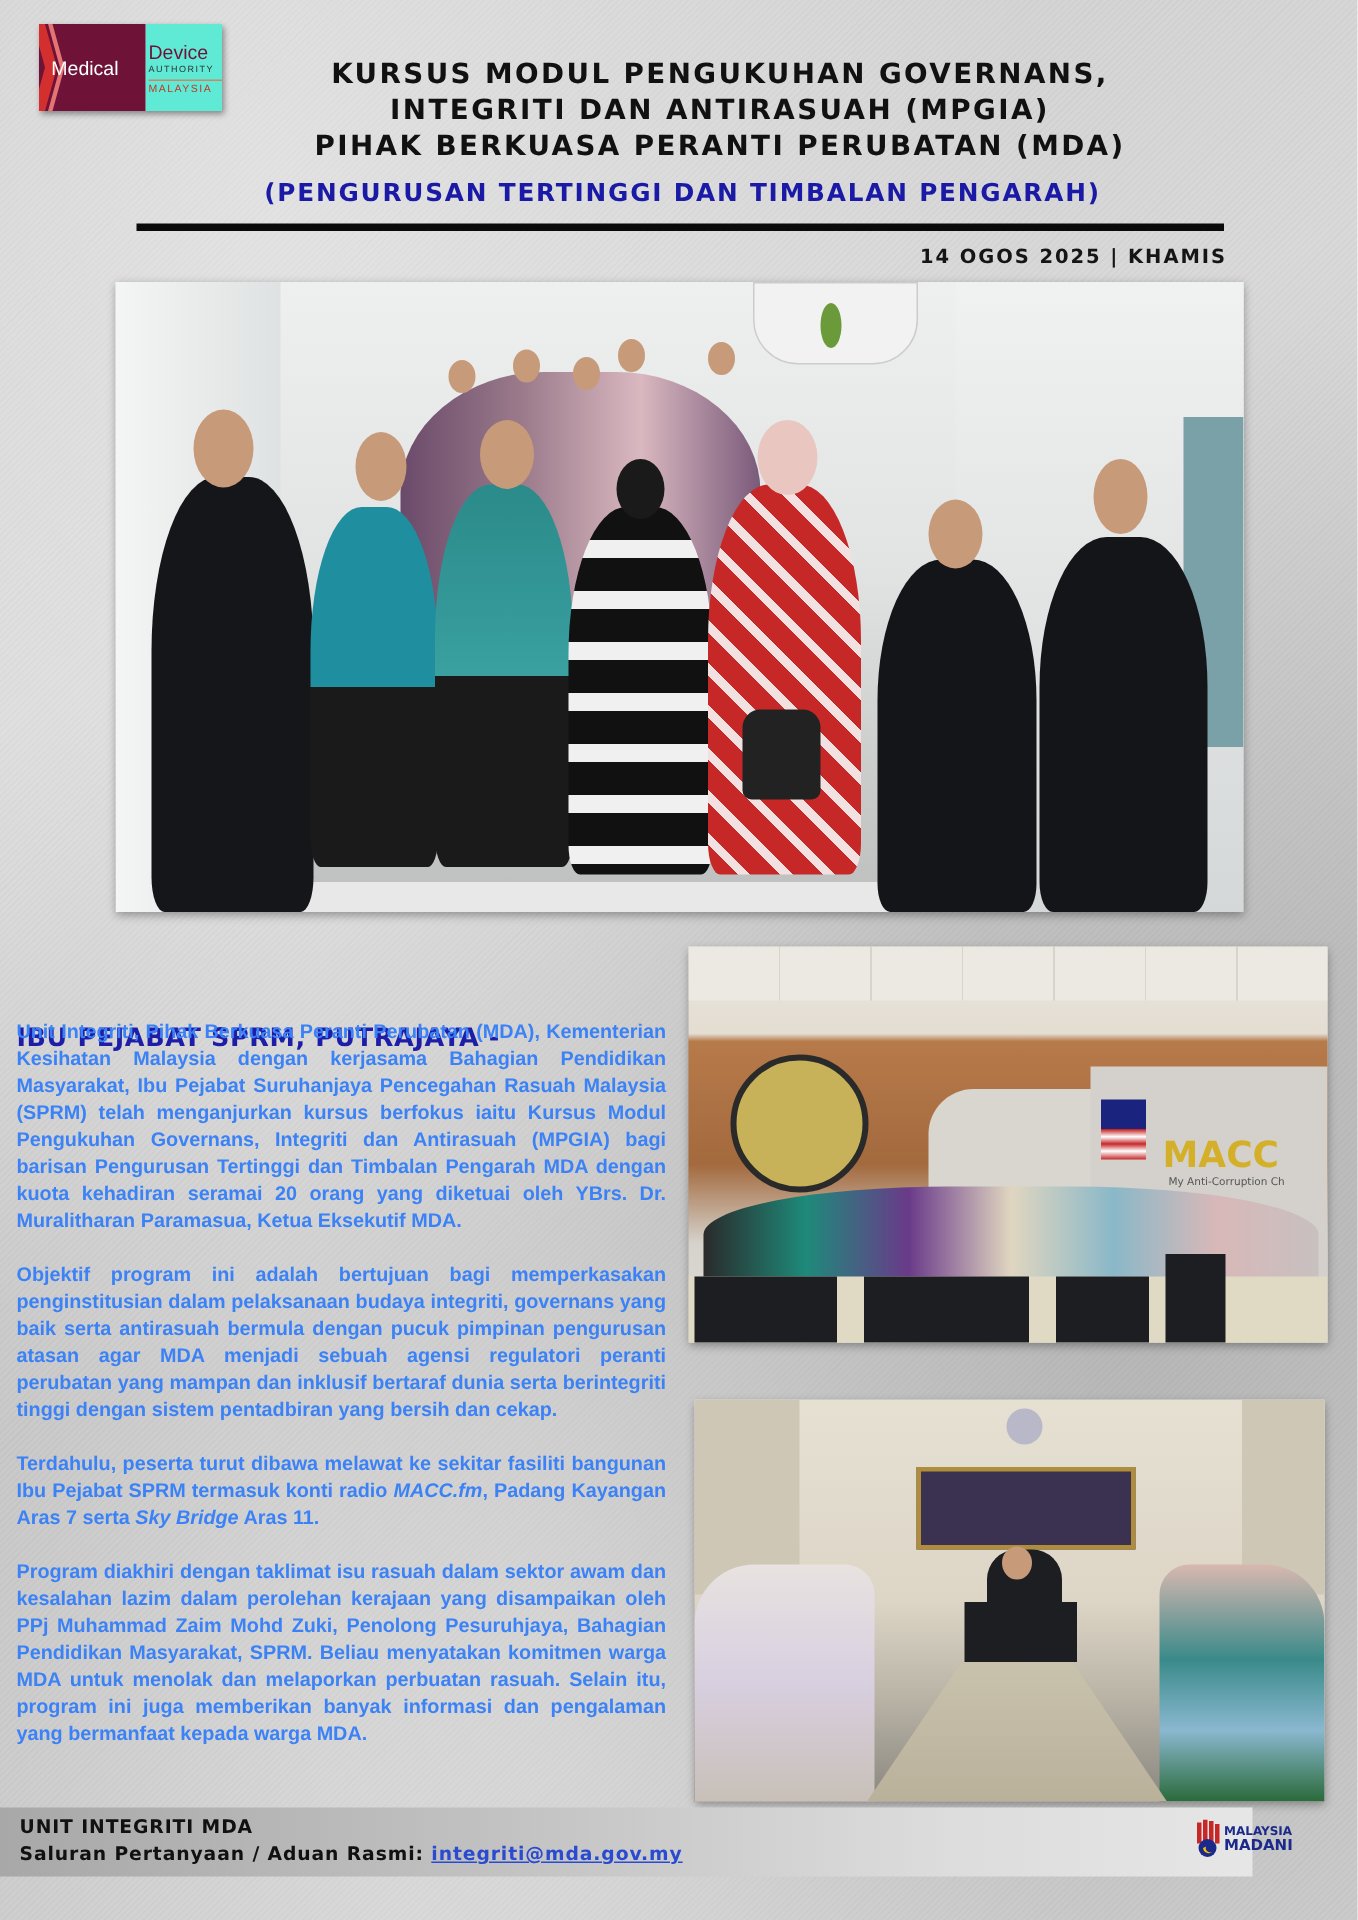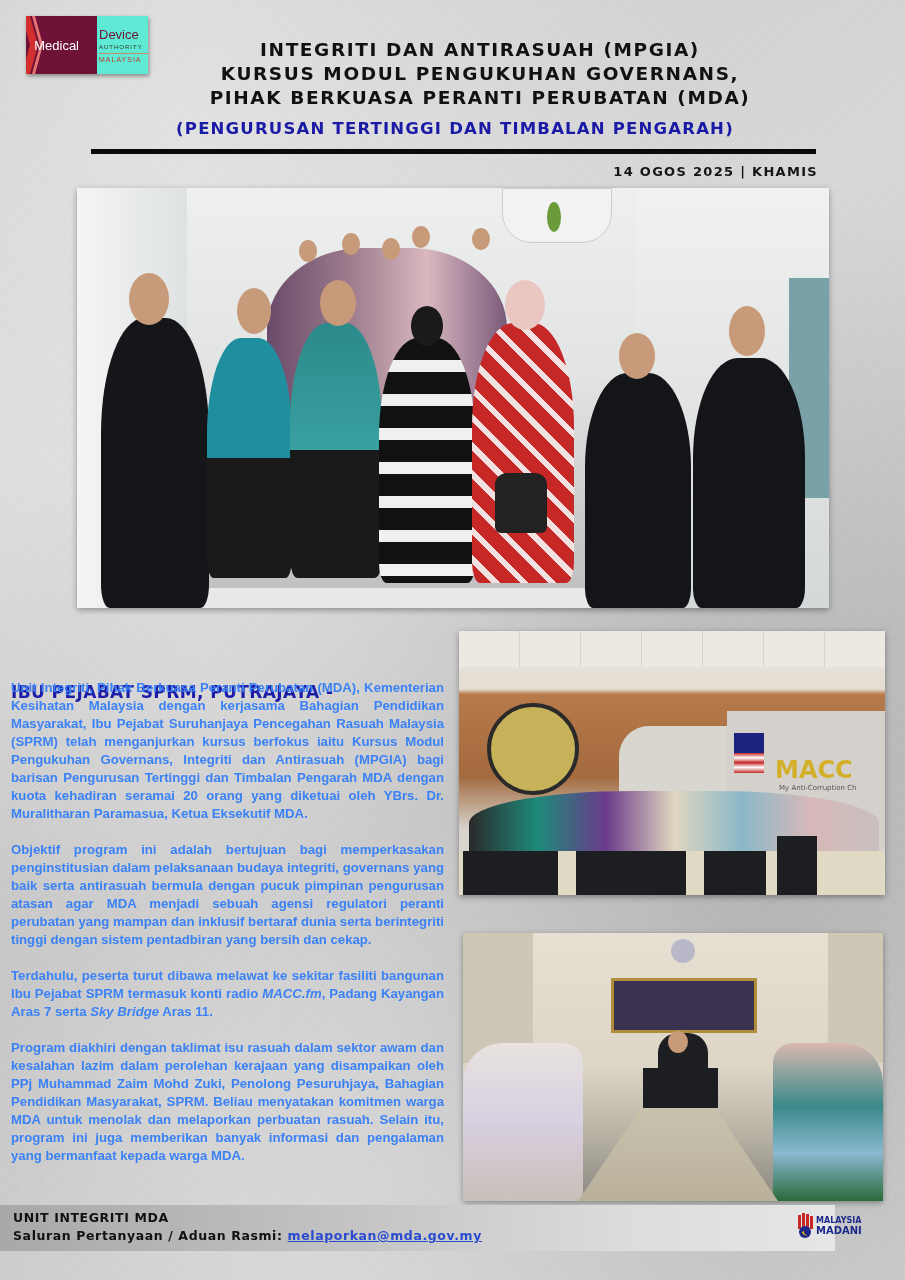--- a/index.html
+++ b/index.html
@@ -134,22 +134,22 @@
     <span>Medical</span>
   </div>
   <div class="right">
     <span class="dev">Device</span>
     <span class="auth">AUTHORITY</span>
     <span class="mal">MALAYSIA</span>
   </div>
 </div>
 
 <div class="title-block">
+  <div class="title-line">KURSUS MODUL PENGUKUHAN GOVERNANS,</div>
   <div class="title-line">INTEGRITI DAN ANTIRASUAH (MPGIA)</div>
-  <div class="title-line">KURSUS MODUL PENGUKUHAN GOVERNANS,</div>
   <div class="title-line">PIHAK BERKUASA PERANTI PERUBATAN (MDA)</div>
 </div>
 
 <div class="subtitle">(PENGURUSAN TERTINGGI DAN TIMBALAN PENGARAH)</div>
 <div class="divider"></div>
 <div class="date-line">14 OGOS 2025 | KHAMIS</div>
 
 <div class="photo photo-main">
 
   <div style="position:absolute;left:0;top:0;width:110px;height:420px;background:linear-gradient(90deg,#f4f5f5,#dfe2e2);"></div>
@@ -215,21 +215,21 @@
   <div class="fig" style="left:195px;top:100px;width:50px;height:50px;background:#1d1e22;"></div>
   <div class="head" style="left:205px;top:98px;width:20px;height:22px;"></div>
   <div style="position:absolute;left:0;top:110px;width:120px;height:158px;background:linear-gradient(180deg,#e8e2e0 0%,#d8cfe0 50%,#c8c0b8 100%);border-radius:40px 20px 0 0;"></div>
   <div style="position:absolute;left:310px;top:110px;width:110px;height:158px;background:linear-gradient(180deg,#d8b8b0 0%,#3a8a8a 40%,#8ab8d0 70%,#2a6a3a 100%);border-radius:20px 40px 0 0;"></div>
   <div style="position:absolute;left:115px;top:150px;width:200px;height:118px;background:linear-gradient(180deg,#cdc6b2,#b9b19a);clip-path:polygon(40% 0,60% 0,100% 100%,0 100%);"></div>
   <div style="position:absolute;left:180px;top:135px;width:75px;height:40px;background:#1d1e22;"></div>
 </div>
 
 <div class="footer">
   <div class="unit">UNIT INTEGRITI MDA</div>
-  <div class="contact"><span>Saluran Pertanyaan / Aduan Rasmi: </span><a href="#">melaporkan@mda.gov.my</a></div>
+  <div class="contact"><span>Saluran Pertanyaan / Aduan Rasmi: </span><a href="#">integriti@mda.gov.my</a></div>
   <div class="madani">
     <svg class="mark" viewBox="0 0 18 26">
       <rect x="2" y="2" width="3" height="14" fill="#c62828"></rect>
       <rect x="6" y="0" width="3" height="16" fill="#c62828"></rect>
       <rect x="10" y="1" width="3" height="15" fill="#c62828"></rect>
       <rect x="14" y="3" width="3" height="13" fill="#c62828"></rect>
       <circle cx="9" cy="19" r="6" fill="#1b2a8a"></circle>
       <path d="M6 19 a4 4 0 0 0 7 2 a3 3 0 0 1 -5 -3 z" fill="#f2c200"></path>
     </svg>
     <div class="txt">

